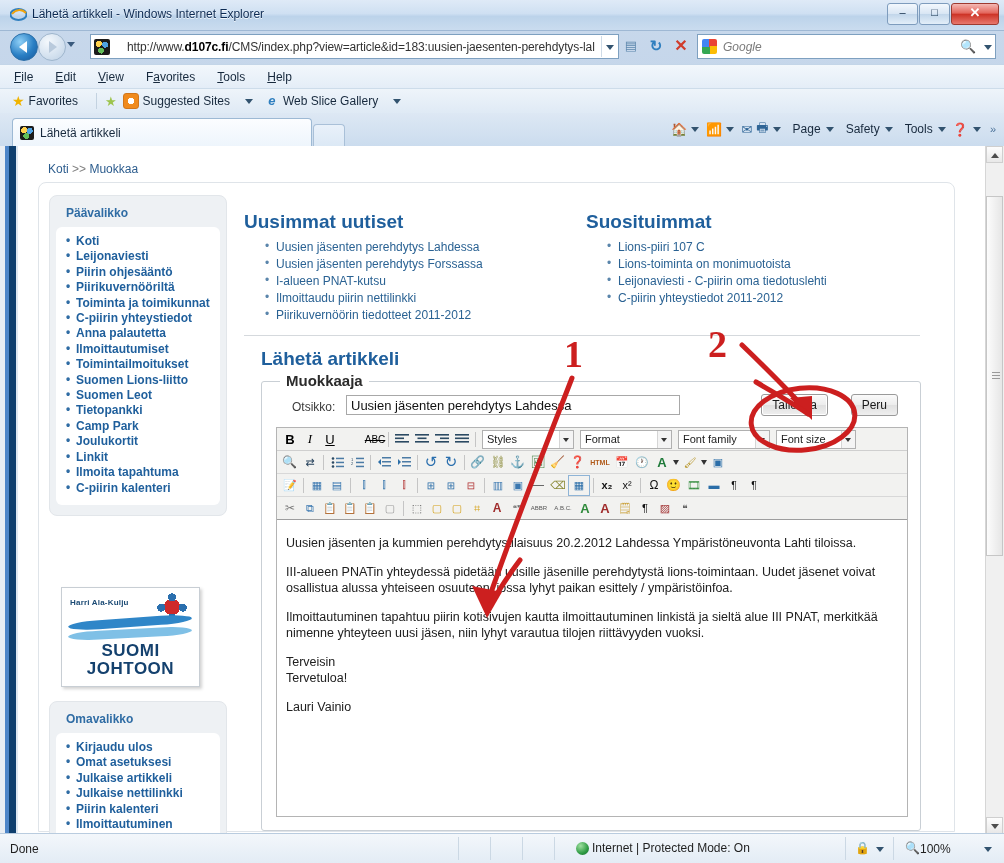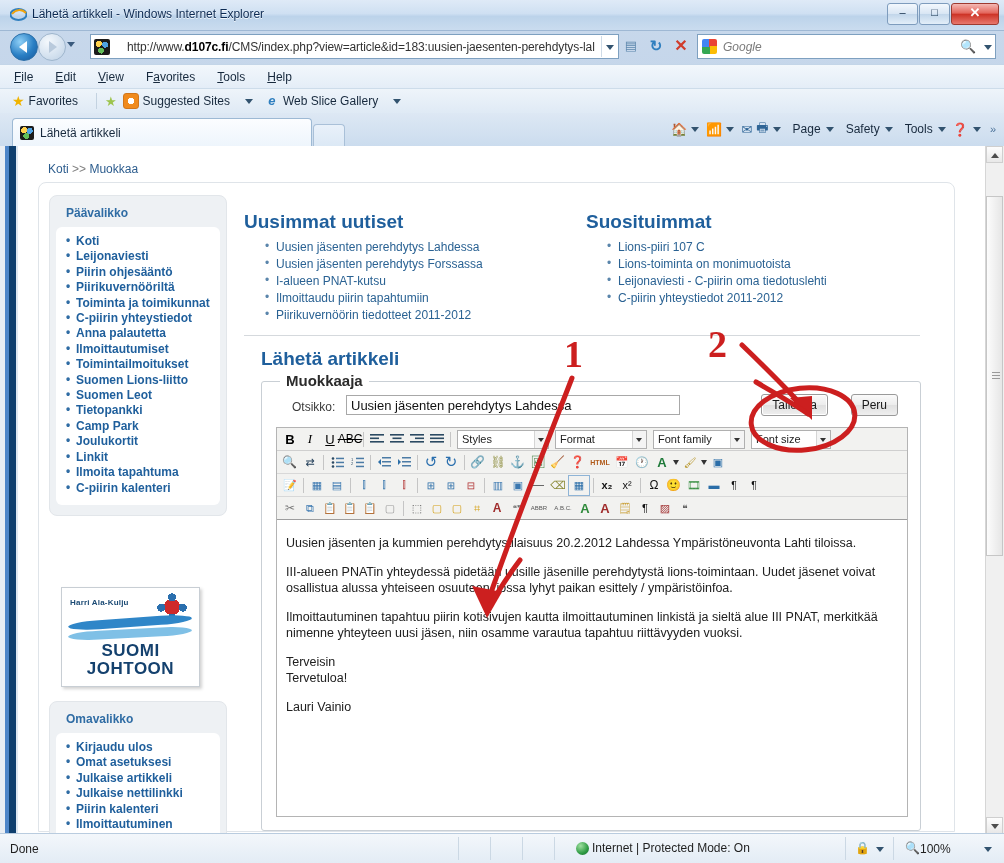--- a/index.html
+++ b/index.html
@@ -589,21 +589,21 @@
           </div>
         </div>
 
         <div class="newsblocks">
           <div class="newsblock nb-left">
             <div class="nb-title">Uusimmat uutiset</div>
             <ul class="nb-list">
               <li>Uusien jäsenten perehdytys Lahdessa</li>
               <li>Uusien jäsenten perehdytys Forssassa</li>
               <li>I-alueen PNAT-kutsu</li>
-              <li>Ilmoittaudu piirin tapahtumiin</li>
+              <li>Ilmoittaudu piirin nettilinkki</li>
               <li>Piirikuvernöörin tiedotteet 2011-2012</li>
             </ul>
           </div>
           <div class="newsblock nb-right">
             <div class="nb-title">Suosituimmat</div>
             <ul class="nb-list">
               <li>Lions-piiri 107 C</li>
               <li>Lions-toiminta on monimuotoista</li>
               <li>Leijonaviesti - C-piirin oma tiedotuslehti</li>
               <li>C-piirin yhteystiedot 2011-2012</li>
@@ -622,21 +622,21 @@
 
           <div class="btn btn-save">Tallenna</div>
           <div class="btn btn-cancel">Peru</div>
 
           <div class="editorbox">
 
             <div class="toolbar row1">
               <div class="tbtn" style="font-weight:bold;color:#000;font-size:13px;">B</div>
               <div class="tbtn" style="font-style:italic;color:#000;font-size:13px;font-family:'Liberation Serif',serif;">I</div>
               <div class="tbtn" style="text-decoration:underline;color:#000;font-size:13px;">U</div>
-              <div class="tbtn" style="text-decoration:line-through;color:#000;font-size:12px;">ABC</div>
+              <div class="tbtn" style="text-decoration:line-through;color:#000;font-size:10px;margin-left:25px;">ABC</div>
               <div class="tsep"></div>
               <div class="tbtn">
                   <svg width="14" height="11">
                     <rect y="0" width="14" height="1.6" fill="#2b4a63"></rect>
                     <rect y="3.5" width="9" height="1.6" fill="#2b4a63"></rect>
                     <rect y="7" width="14" height="1.6" fill="#2b4a63"></rect>
                   </svg>
                 </div>
               <div class="tbtn">
                   <svg width="14" height="11">
@@ -797,21 +797,21 @@
               <div class="tbtn" style="color:#a02c2c;font-size:13px;font-weight:bold;">A</div>
               <div class="tbtn" style="color:#c79a2a;font-size:11px;">🗒</div>
               <div class="tbtn" style="color:#111;font-size:11px;">¶</div>
               <div class="tbtn" style="color:#a02c2c;font-size:11px;">▨</div>
               <div class="tbtn" style="color:#555;font-size:10px;">❝</div>
             </div>
 
             <div class="editorcontent">
               <p>Uusien jäsenten ja kummien perehdytystilaisuus 20.2.2012 Lahdessa Ympäristöneuvonta Lahti tiloissa.</p>
               <p>III-alueen PNATin yhteydessä pidetään uusille jäsenille perehdytystä lions-toimintaan. Uudet jäsenet voivat osallistua alussa yhteiseen osuuteen, jossa lyhyt paikan esittely / ympäristöinfoa.</p>
-              <p>Ilmoittautuminen tapahtuu piirin kotisivujen kautta ilmoittautuminen linkistä ja sieltä alue III PNAT, merkitkää nimenne yhteyteen uusi jäsen, niin osamme varautua tapahtuu riittävyyden vuoksi.</p>
+              <p>Ilmoittautuminen tapahtuu piirin kotisivujen kautta ilmoittautuminen linkistä ja sieltä alue III PNAT, merkitkää nimenne yhteyteen uusi jäsen, niin lyhyt varautua tilojen riittävyyden vuoksi.</p>
               <p style="margin-bottom:0;">Terveisin</p>
               <p>Tervetuloa!</p>
               <p>Lauri Vainio</p>
             </div>
           </div>
         </div>
 
       </div>
     </div>
   </div>

